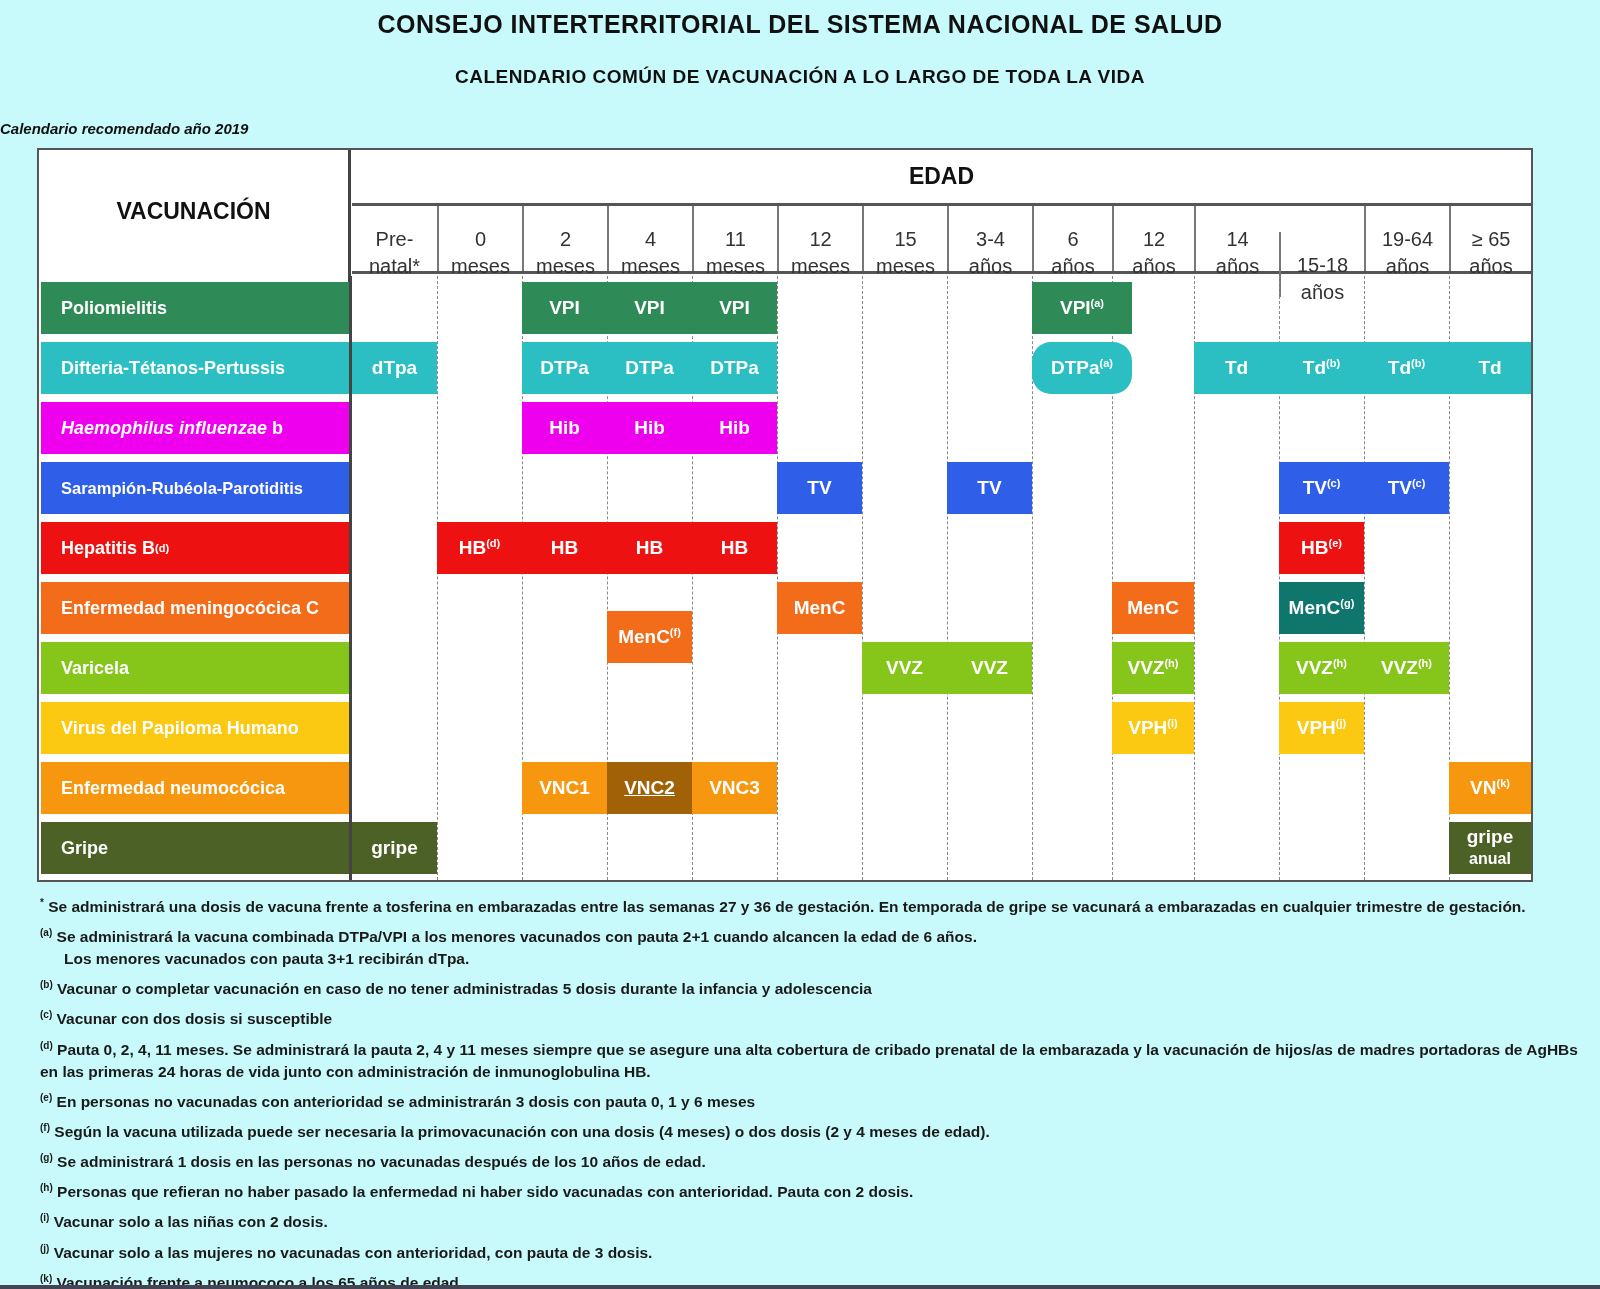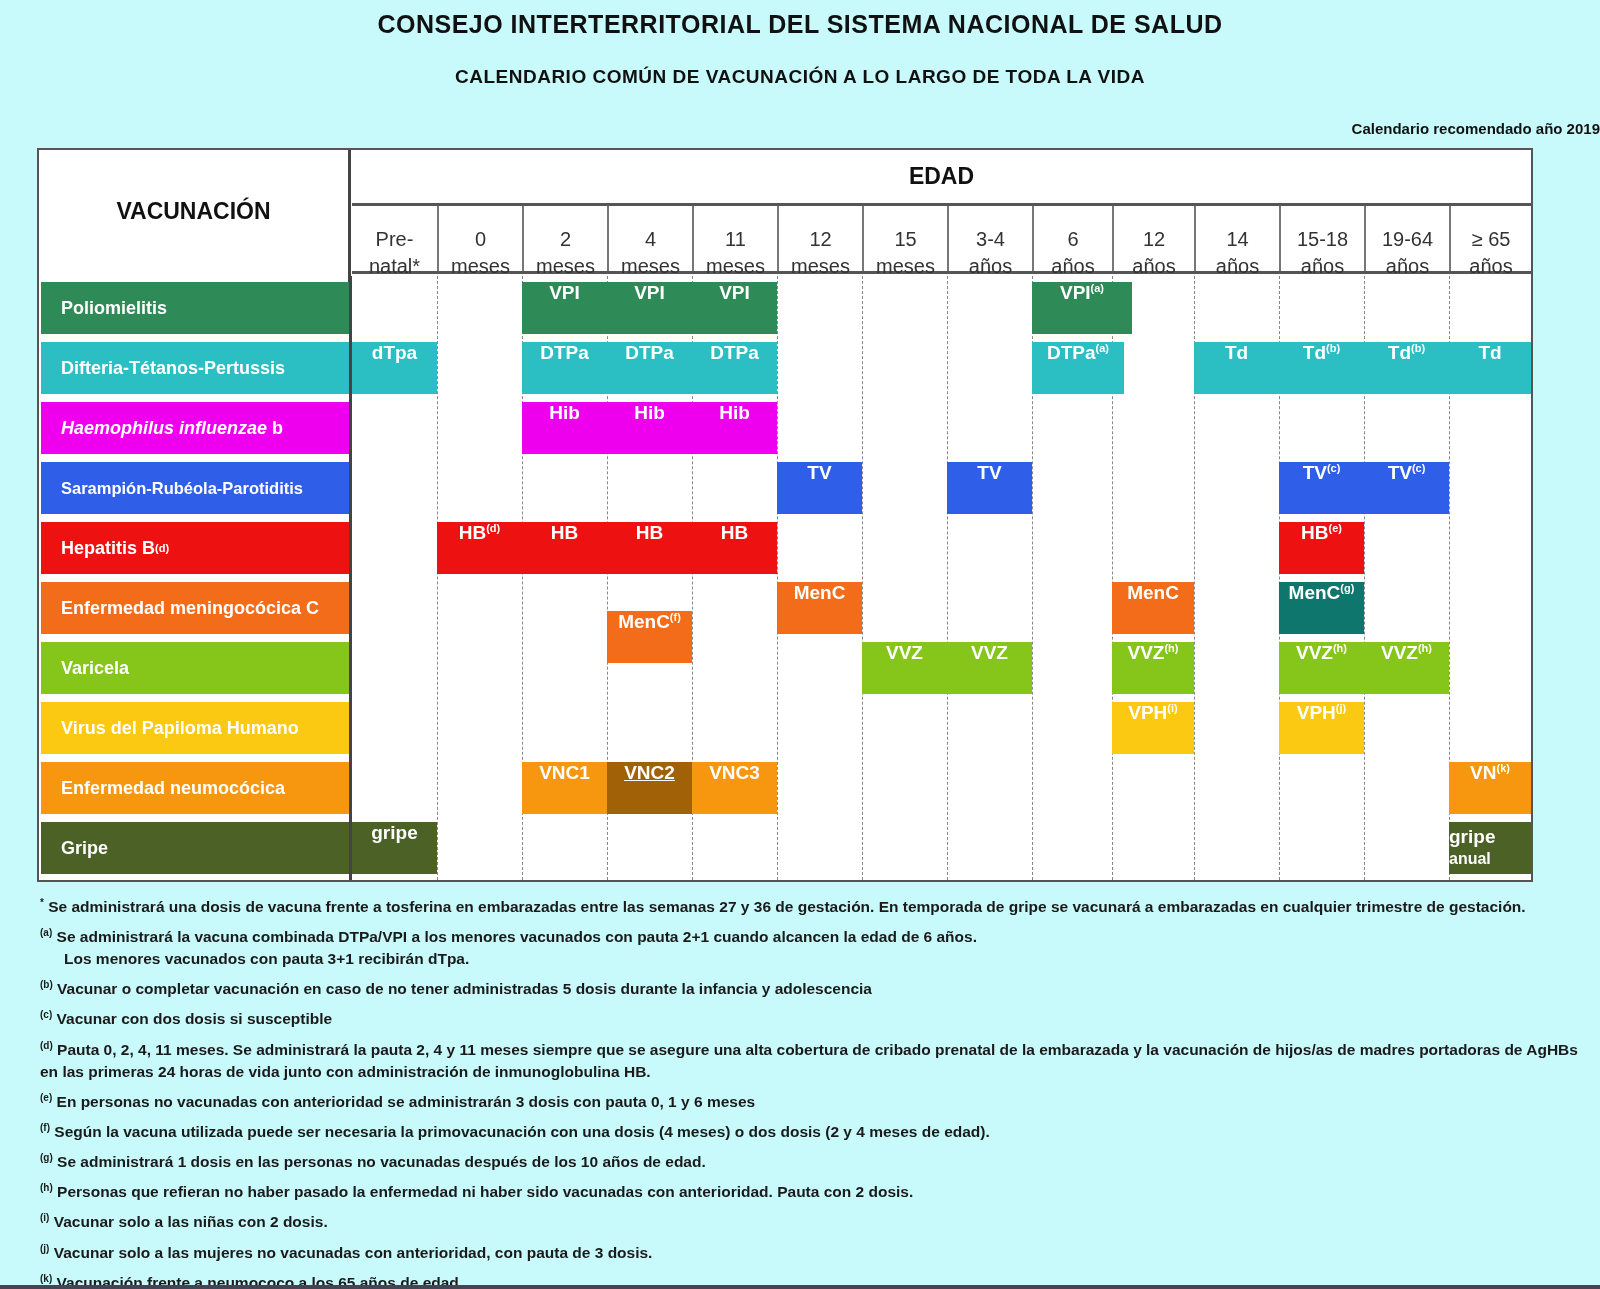--- a/index.html
+++ b/index.html
@@ -7,22 +7,22 @@
     width:1600px; height:1289px; overflow:hidden;
     background:#c8fafc;
     font-family:"Liberation Sans", sans-serif;
     color:#111;
     position:relative;
   }
   .title1 { position:absolute; left:0; width:1600px; top:10px; text-align:center;
     font-weight:bold; font-size:25px; letter-spacing:0.5px; }
   .title2 { position:absolute; left:0; width:1600px; top:66px; text-align:center;
     font-weight:bold; font-size:19px; letter-spacing:0.5px; }
-  .title3 { position:absolute; left:0; width:1600px; top:120px; text-align:right;
-    font-weight:bold; font-size:15px; }
+  .title3 { position:absolute; left:0; width:1600px; top:120px; text-align:left;
+    font-weight:bold; font-size:15px;font-style:italic; }
 
   .table { position:absolute; left:37px; top:148px; width:1496px; height:734px;
     background:#fff; border:2px solid #555; box-sizing:border-box; }
   .vac-head { position:absolute; left:0; top:0; width:312px; height:132px;
     border-right:3px solid #444; box-sizing:border-box; display:flex; align-items:center;
     justify-content:center; font-weight:bold; font-size:23px; padding-bottom:10px; }
   .edad-head { position:absolute; left:313px; top:0; right:0; height:56px;
     border-bottom:3px solid #555; box-sizing:border-box; display:flex; align-items:center;
     justify-content:center; font-weight:bold; font-size:23px; }
   .age-row { position:absolute; left:313px; top:56px; right:0; height:68px;
@@ -32,21 +32,21 @@
     line-height:27px; padding-top:20px; }
   .age-cell:first-child { border-left:none; }
 
   .grid-line { position:absolute; top:126px; bottom:0; width:0;
     border-left:1px dashed #888; }
 
   .row-label { position:absolute; left:2px; width:308px; height:52px; box-sizing:border-box;
     display:flex; align-items:center; padding-left:20px; color:#fff; font-weight:bold;
     font-size:18px; }
   .row-label i { }
-  .dose { position:absolute; height:52px; display:flex; justify-content:center;
+  .dose { position:absolute; height:52px; display:flex; align-items:center; justify-content:center;
     color:#fff; font-weight:bold; font-size:19px; box-sizing:border-box; }
   .dose sup { font-size:11px; }
   .dose.two { flex-direction:column; line-height:22px; }
   .dose.two span + span { font-size:16px; }
 
   .notes { position:absolute; left:40px; top:892px; width:1550px; font-size:15.5px;
     font-weight:bold; color:#1a1a1a; }
   .note { position:relative; margin:0 0 4px 0; line-height:22px; }
   .note sup { font-size:10px; }
   .note .indent { padding-left:24px; }
@@ -100,21 +100,21 @@
         <div>años</div>
       </div>
       <div class="age-cell" style="left: 760px; width: 82px;">
         <div>12</div>
         <div>años</div>
       </div>
       <div class="age-cell" style="left: 842px; width: 85px;">
         <div>14</div>
         <div>años</div>
       </div>
-      <div class="age-cell" style="left: 927px; width: 85px;">
+      <div class="age-cell" style="left: 927px; width: 85px; margin-top: 26px;">
         <div>15-18</div>
         <div>años</div>
       </div>
       <div class="age-cell" style="left: 1012px; width: 85px;">
         <div>19-64</div>
         <div>años</div>
       </div>
       <div class="age-cell" style="left: 1097px; width: 82px;">
         <div>≥ 65</div>
         <div>años</div>
@@ -157,21 +157,21 @@
     </div>
     <div class="dose" style="top: 192px; left: 483px; width: 85px; background: rgb(43, 191, 196);">
       <span><span>DTPa</span></span>
     </div>
     <div class="dose" style="top: 192px; left: 568px; width: 85px; background: rgb(43, 191, 196);">
       <span><span>DTPa</span></span>
     </div>
     <div class="dose" style="top: 192px; left: 653px; width: 85px; background: rgb(43, 191, 196);">
       <span><span>DTPa</span></span>
     </div>
-    <div class="dose" style="top: 192px; left: 993px; width: 92px; background: rgb(43, 191, 196);">
+    <div class="dose" style="top: 192px; left: 993px; width: 100px; background: rgb(43, 191, 196); border-radius: 19px;">
       <span><span>DTPa</span><sup>(a)</sup></span>
     </div>
     <div class="dose" style="top: 192px; left: 1155px; width: 85px; background: rgb(43, 191, 196);">
       <span><span>Td</span></span>
     </div>
     <div class="dose" style="top: 192px; left: 1240px; width: 85px; background: rgb(43, 191, 196);">
       <span><span>Td</span><sup>(b)</sup></span>
     </div>
     <div class="dose" style="top: 192px; left: 1325px; width: 85px; background: rgb(43, 191, 196);">
       <span><span>Td</span><sup>(b)</sup></span>

